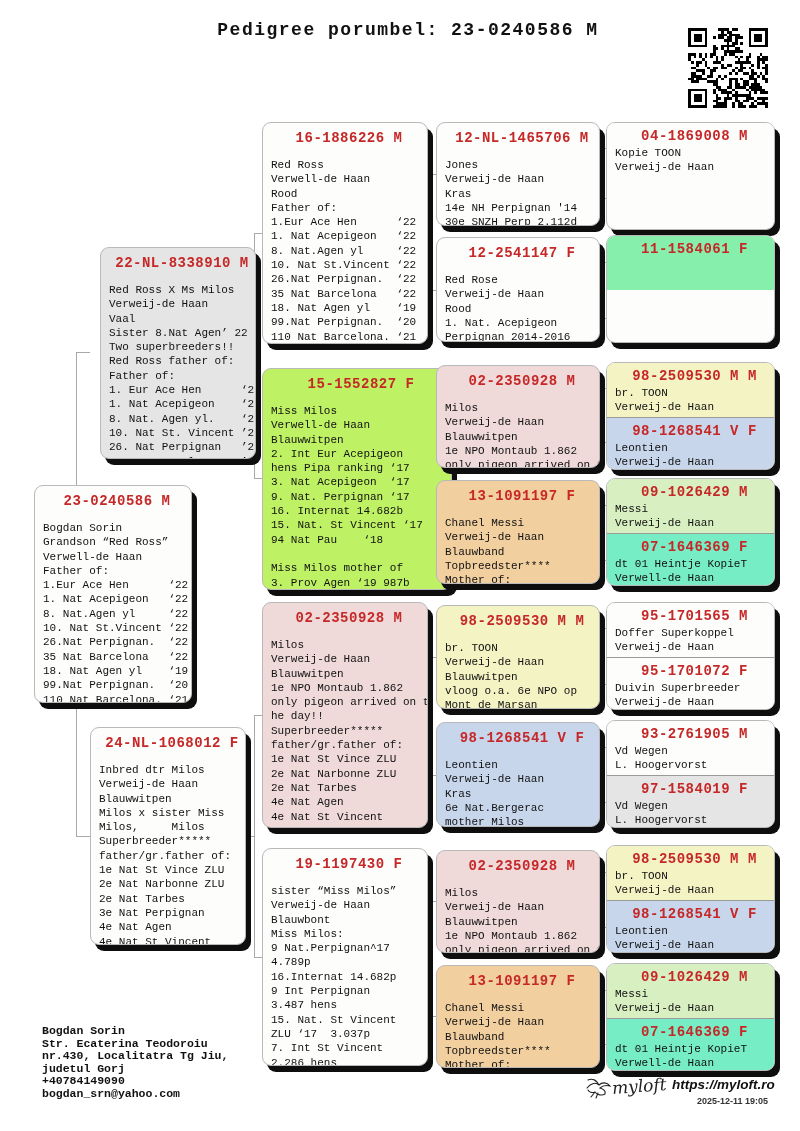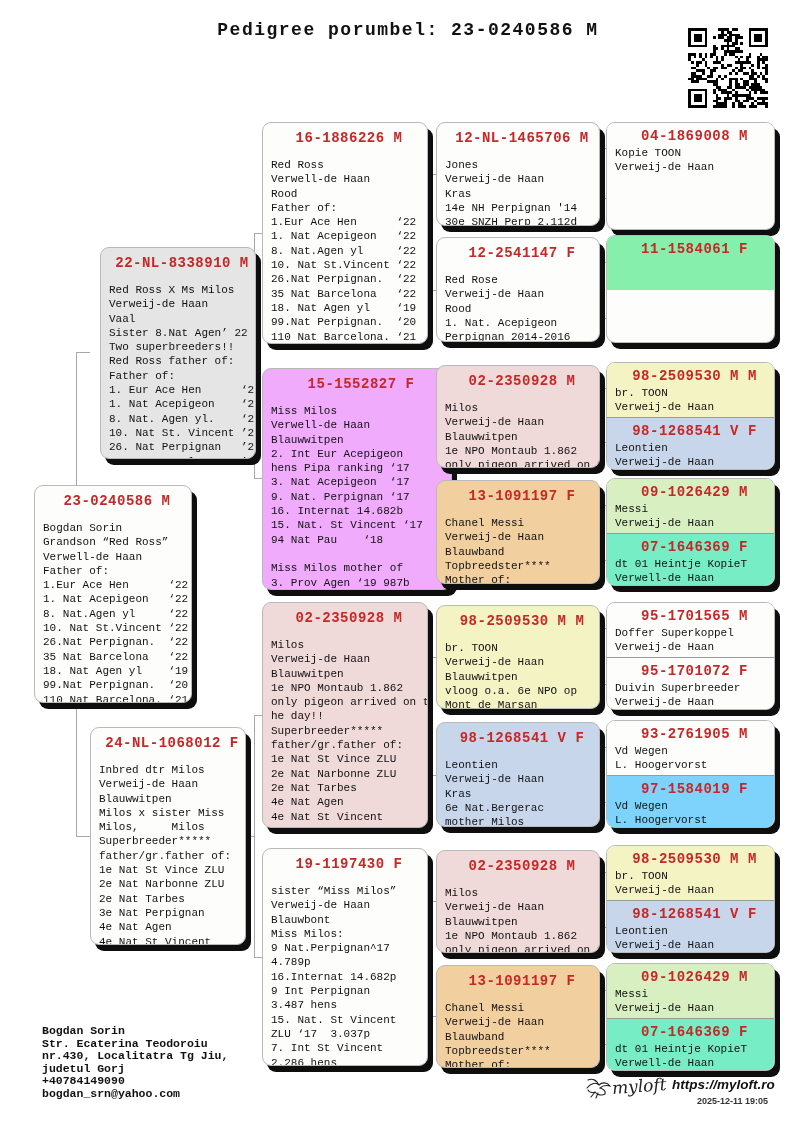--- a/index.html
+++ b/index.html
@@ -485,21 +485,21 @@
 1. Nat Acepigeon   ‘22
 8. Nat.Agen yl     ‘22
 10. Nat St.Vincent ‘22
 26.Nat Perpignan.  ‘22
 35 Nat Barcelona   ‘22
 18. Nat Agen yl    ‘19
 99.Nat Perpignan.  ‘20
 110 Nat Barcelona. ‘21
 129. Nat Pau       ‘22</div>
       </div>
-      <div class="pbox" style="left: 262px; top: 368px; width: 190px; height: 222px; background: #f0abfc;">
+      <div class="pbox" style="left: 262px; top: 368px; width: 190px; height: 222px; background: #bef264;">
         <div class="phdr">15-1552827 F</div>
         <div class="pbody">Miss Milos
 Verwell-de Haan
 Blauwwitpen
 2. Int Eur Acepigeon
 hens Pipa ranking ‘17
 3. Nat Acepigeon  ‘17
 9. Nat. Perpignan ‘17
 16. Internat 14.682b
 15. Nat. St Vincent ‘17
@@ -661,21 +661,21 @@
           <div class="pbody">Duivin Superbreeder
 Verweij-de Haan</div>
         </div>
       </div>
       <div class="pair" style="left: 606px; top: 720px; width: 169px; height: 108px;">
         <div class="cell" style="background: rgb(253, 253, 252);">
           <div class="phdr">93-2761905 M</div>
           <div class="pbody">Vd Wegen
 L. Hoogervorst</div>
         </div>
-        <div class="cell" style="background: #7dd3fc;">
+        <div class="cell" style="background: #e5e5e5;">
           <div class="phdr">97-1584019 F</div>
           <div class="pbody">Vd Wegen
 L. Hoogervorst</div>
         </div>
       </div>
       <div class="pair" style="left: 606px; top: 845px; width: 169px; height: 108px;">
         <div class="cell" style="background: rgb(244, 243, 196);">
           <div class="phdr">98-2509530 M M</div>
           <div class="pbody">br. TOON
 Verweij-de Haan</div>

